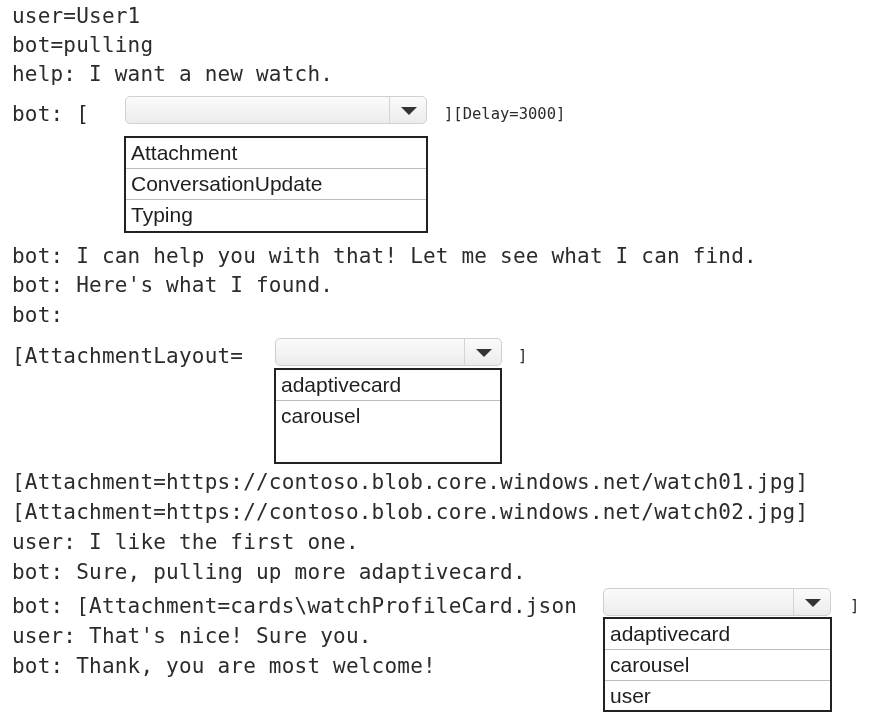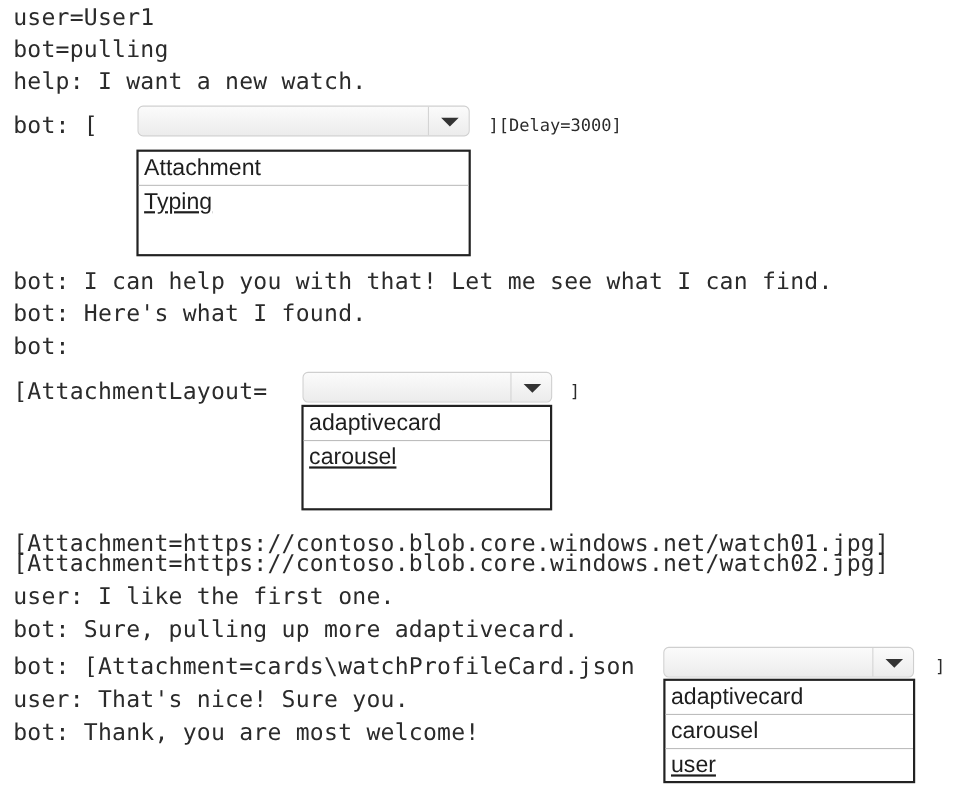--- a/index.html
+++ b/index.html
@@ -8,61 +8,62 @@
   .line { position:absolute; left:12px; font-size:21px; line-height:20px; white-space:pre; letter-spacing:0.2px;text-align:right; }
   .select { position:absolute; height:28px; border:1px solid #cfcfcf; border-radius:5px;
             background:linear-gradient(#fbfbfb,#ececec); box-sizing:border-box; }
   .select .value { position:absolute; left:6px; top:4px; font-family:"Liberation Sans",sans-serif; font-size:16px; }
   .select .arrow-box { position:absolute; right:0; top:0; bottom:0; width:36px; border-left:1px solid #d4d4d4; }
   .select .arrow { position:absolute; left:11px; top:10px; width:0; height:0;
                    border-left:8px solid transparent; border-right:8px solid transparent; border-top:8px solid #333; }
   .list { position:absolute; border:2px solid #222; background:#fff; box-sizing:border-box; }
   .opt { height:31px; box-sizing:border-box; border-bottom:1px solid #bdbdbd; padding-left:5px;
          font-family:"Liberation Sans",sans-serif; font-size:21px; line-height:30px; color:#1e1e1e; }
-  .opt:last-child { border-bottom:none;text-decoration:underline; }
+  .opt:last-child { border-bottom:none; }
   .txt { position:absolute; font-size:15.5px; line-height:20px; white-space:pre; }
 </style>
 </head>
 <body>
 
 <div class="line" style="top:6px">user=User1</div>
 <div class="line" style="top:35px">bot=pulling</div>
 <div class="line" style="top:64px">help: I want a new watch.</div>
 
 <div class="line" style="top:104px">bot: [</div>
 <div class="select" style="left:125px; top:96px; width:302px;">
   <span class="value"></span>
   <span class="arrow-box">
       <span class="arrow"></span>
     </span>
 </div>
 <div class="txt" style="left:444px; top:104px">][Delay=3000]</div>
 <div class="list" style="left:124px; top:126px; width:304px; height:97px;margin-top:10px;">
   <div class="opt">Attachment</div>
+  <div class="opt">ConversationUpdate</div>
   <div class="opt">Typing</div>
 </div>
 
 <div class="line" style="top:246px">bot: I can help you with that! Let me see what I can find.</div>
 <div class="line" style="top:275px">bot: Here's what I found.</div>
 <div class="line" style="top:305px">bot:</div>
 
 <div class="line" style="top:346px">[AttachmentLayout=</div>
 <div class="select" style="left:275px; top:338px; width:227px;">
   <span class="value"></span>
   <span class="arrow-box">
       <span class="arrow"></span>
     </span>
 </div>
 <div class="txt" style="left:518px; top:346px">]</div>
 <div class="list" style="left:274px; top:368px; width:228px; height:96px;">
   <div class="opt">adaptivecard</div>
   <div class="opt">carousel</div>
 </div>
 
-<div class="line" style="top:484px">[Attachment=https://contoso.blob.core.windows.net/watch01.jpg]</div>
+<div class="line" style="top:472px">[Attachment=https://contoso.blob.core.windows.net/watch01.jpg]</div>
 <div class="line" style="top:502px">[Attachment=https://contoso.blob.core.windows.net/watch02.jpg]</div>
 <div class="line" style="top:532px">user: I like the first one.</div>
 <div class="line" style="top:562px">bot: Sure, pulling up more adaptivecard.</div>
 
 <div class="line" style="top:596px">bot: [Attachment=cards\watchProfileCard.json</div>
 <div class="select" style="left:603px; top:588px; width:228px;">
   <span class="value"></span>
   <span class="arrow-box">
       <span class="arrow"></span>
     </span>

